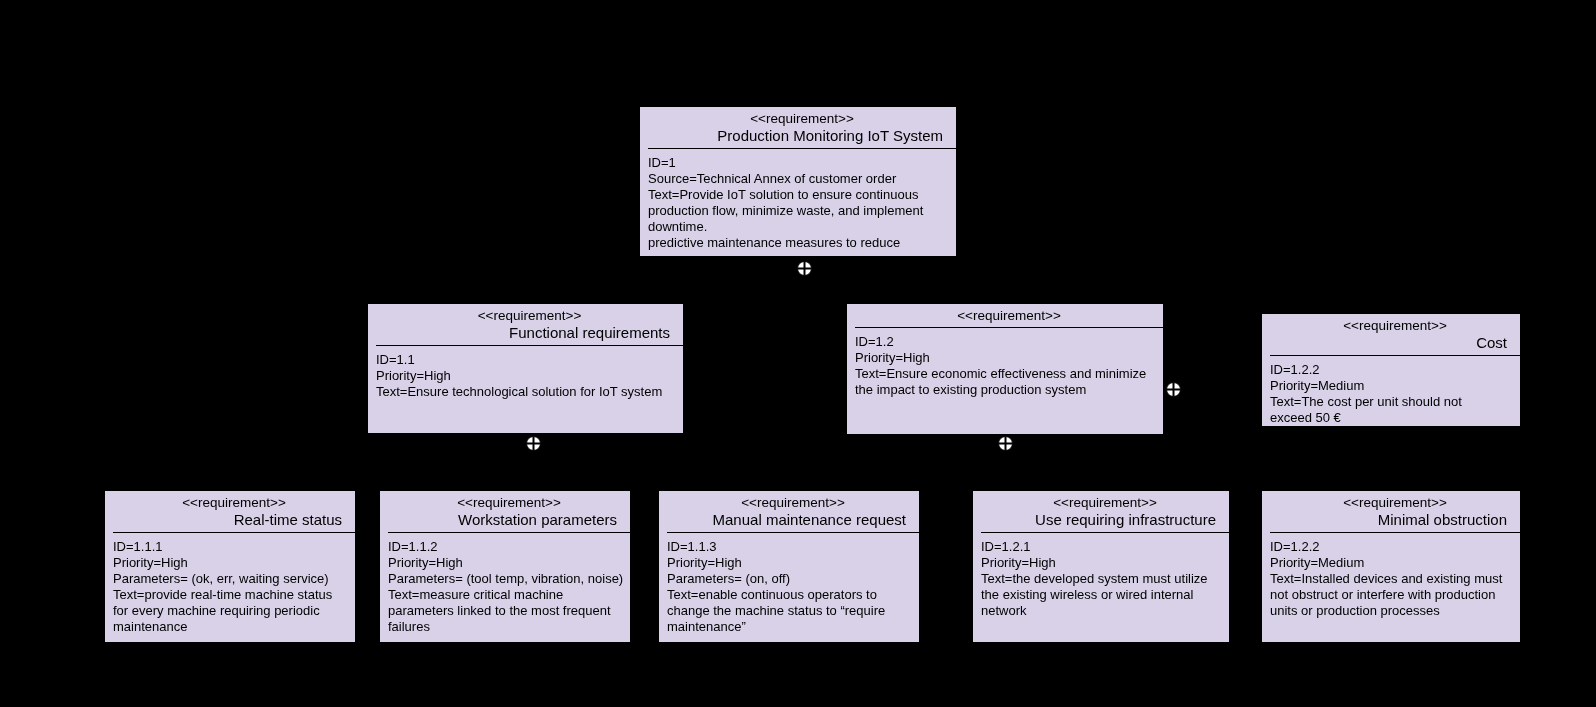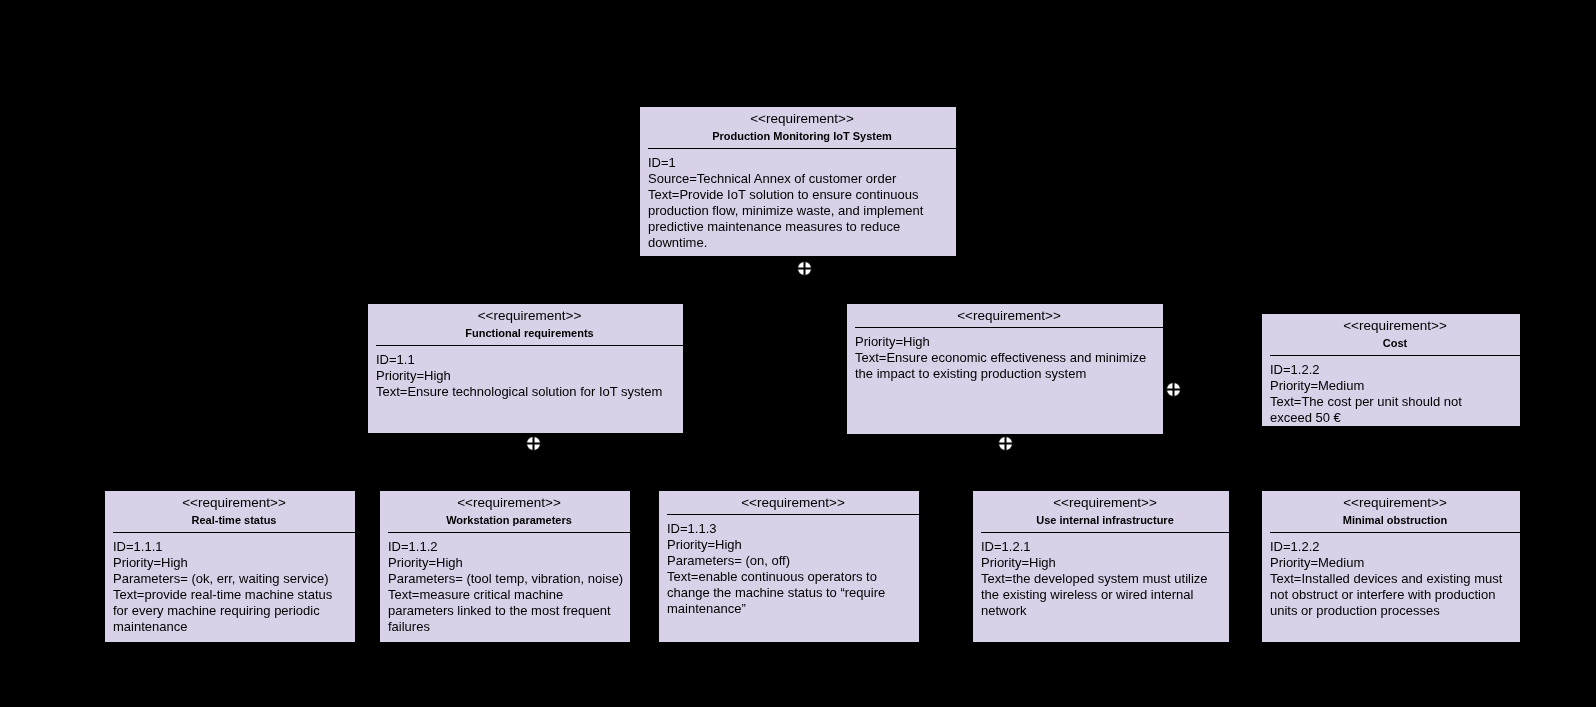--- a/index.html
+++ b/index.html
@@ -20,60 +20,61 @@
     border:1px solid var(--border);
     box-sizing:border-box;
   }
   .req-header{
     text-align:center;
     border-bottom:1.5px solid var(--border);
     padding:3px 13px 3px;
     margin-left:8px;
   }
   .stereotype{font-size:13.5px;line-height:17px;white-space:nowrap;}
-  .req-title{font-size:11px;font-weight:bold;line-height:18px;white-space:nowrap;}
+  .req-title{font-size:15px;font-weight:normal;line-height:18px;white-space:nowrap;text-align:right;}
   .req-body{padding:6px 2px 0 8px;font-size:13px;line-height:16px;}
   .body-line{white-space:nowrap;}
   .crosshair{position:absolute;width:15px;height:15px;}
   .crosshair svg{display:block;}
 </style>
 </head>
 <body>
 
 <div id="canvas">
     <div class="req-box" style="left: 639px; top: 106px; width: 318px; height: 151px;">
     <div class="req-header">
       <div class="stereotype">&lt;&lt;requirement&gt;&gt;</div>
       <div class="req-title">Production Monitoring IoT System</div>
     </div>
     <div class="req-body">
         <div class="body-line">ID=1</div>
         <div class="body-line">Source=Technical Annex of customer order</div>
         <div class="body-line">Text=Provide IoT solution to ensure continuous</div>
         <div class="body-line">production flow, minimize waste, and implement</div>
+        <div class="body-line">downtime.</div>
         <div class="body-line">predictive maintenance measures to reduce</div>
-        <div class="body-line">downtime.</div>
       </div>
   </div>
     <div class="req-box" style="left: 367px; top: 303px; width: 317px; height: 131px;">
     <div class="req-header">
       <div class="stereotype">&lt;&lt;requirement&gt;&gt;</div>
       <div class="req-title">Functional requirements</div>
     </div>
     <div class="req-body">
         <div class="body-line">ID=1.1</div>
         <div class="body-line">Priority=High</div>
         <div class="body-line">Text=Ensure technological solution for IoT system</div>
       </div>
   </div>
     <div class="req-box" style="left: 846px; top: 303px; width: 318px; height: 132px;">
     <div class="req-header">
       <div class="stereotype">&lt;&lt;requirement&gt;&gt;</div>
     </div>
     <div class="req-body">
+        <div class="body-line">ID=1.2</div>
         <div class="body-line">Priority=High</div>
         <div class="body-line">Text=Ensure economic effectiveness and minimize</div>
         <div class="body-line">the impact to existing production system</div>
       </div>
   </div>
     <div class="req-box" style="left: 1261px; top: 313px; width: 260px; height: 114px;">
     <div class="req-header">
       <div class="stereotype">&lt;&lt;requirement&gt;&gt;</div>
       <div class="req-title">Cost</div>
     </div>
@@ -108,34 +109,35 @@
         <div class="body-line">Priority=High</div>
         <div class="body-line">Parameters= (tool temp, vibration, noise)</div>
         <div class="body-line">Text=measure critical machine</div>
         <div class="body-line">parameters linked to the most frequent</div>
         <div class="body-line">failures</div>
       </div>
   </div>
     <div class="req-box" style="left: 658px; top: 490px; width: 262px; height: 153px;">
     <div class="req-header">
       <div class="stereotype">&lt;&lt;requirement&gt;&gt;</div>
+      <div class="req-title">Manual maintenance request</div>
     </div>
     <div class="req-body">
         <div class="body-line">ID=1.1.3</div>
         <div class="body-line">Priority=High</div>
         <div class="body-line">Parameters= (on, off)</div>
         <div class="body-line">Text=enable continuous operators to</div>
         <div class="body-line">change the machine status to “require</div>
         <div class="body-line">maintenance”</div>
       </div>
   </div>
     <div class="req-box" style="left: 972px; top: 490px; width: 258px; height: 153px;">
     <div class="req-header">
       <div class="stereotype">&lt;&lt;requirement&gt;&gt;</div>
-      <div class="req-title">Use internal infrastructure</div>
+      <div class="req-title">Use requiring infrastructure</div>
     </div>
     <div class="req-body">
         <div class="body-line">ID=1.2.1</div>
         <div class="body-line">Priority=High</div>
         <div class="body-line">Text=the developed system must utilize</div>
         <div class="body-line">the existing wireless or wired internal</div>
         <div class="body-line">network</div>
       </div>
   </div>
     <div class="req-box" style="left: 1261px; top: 490px; width: 260px; height: 153px;">

